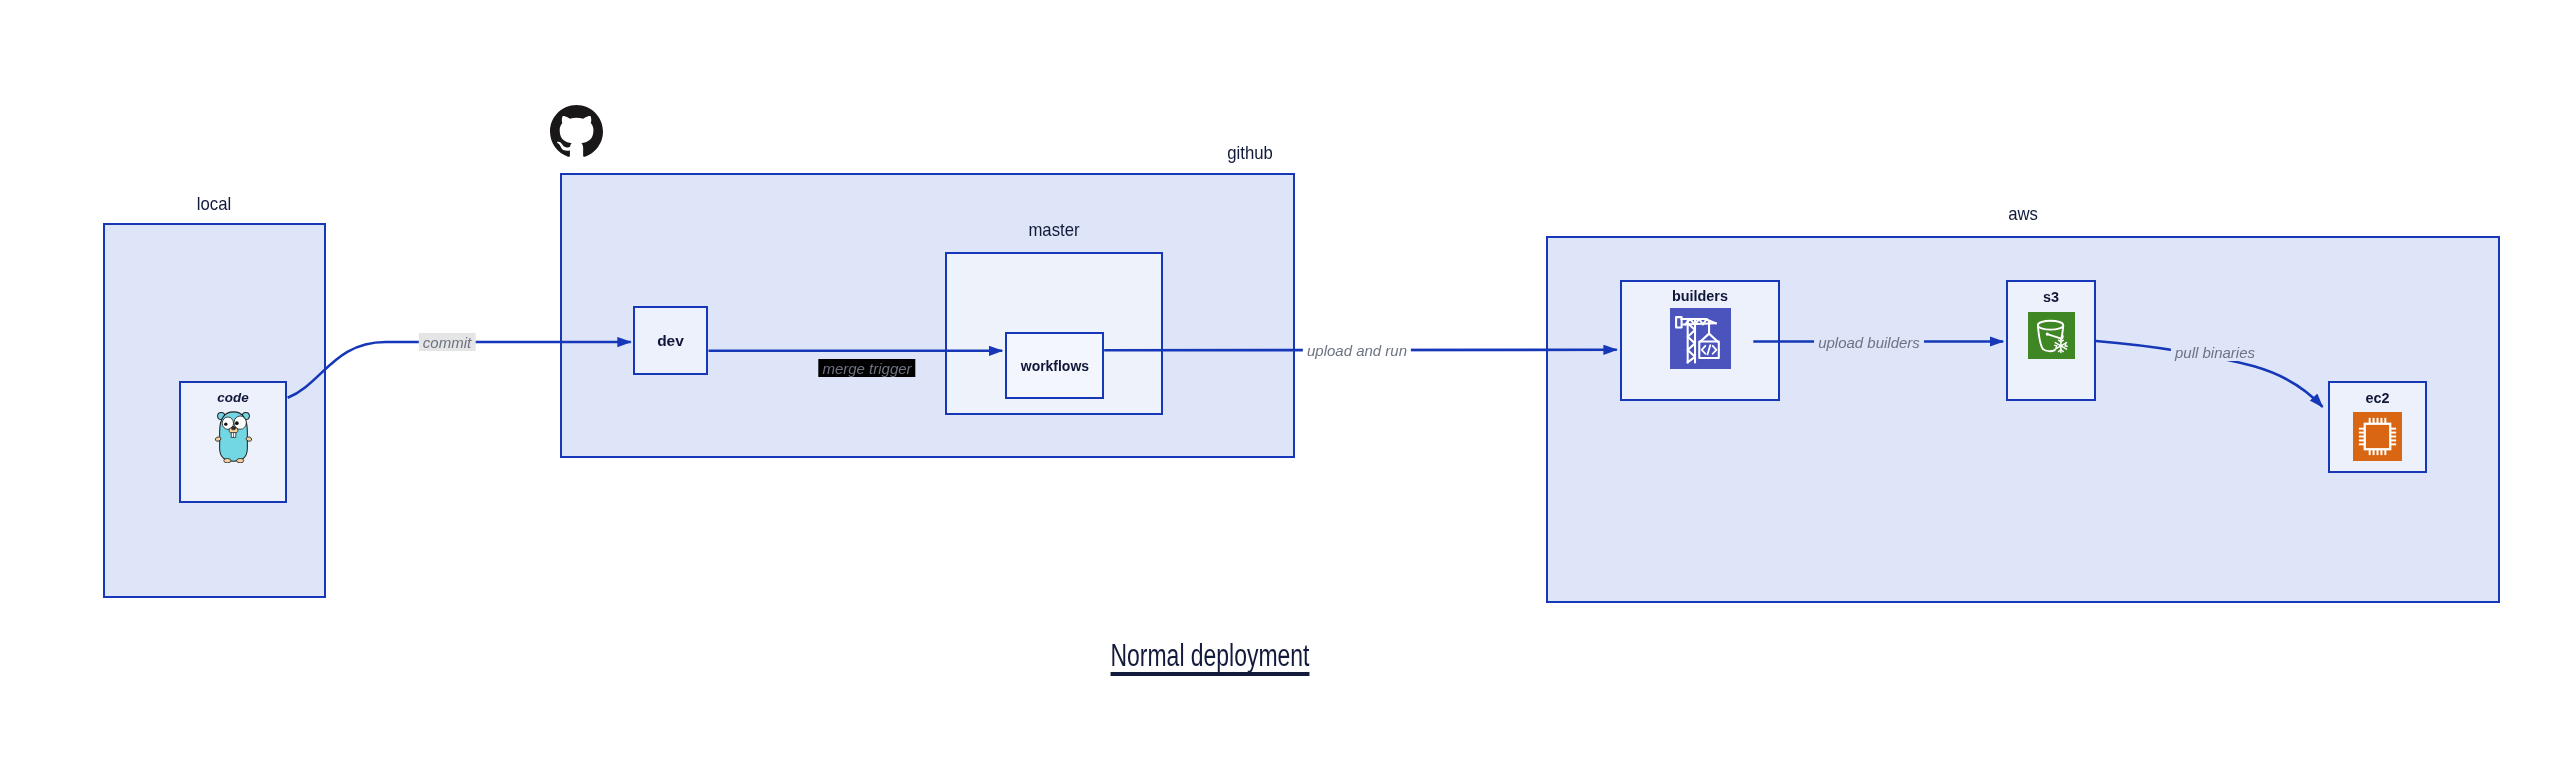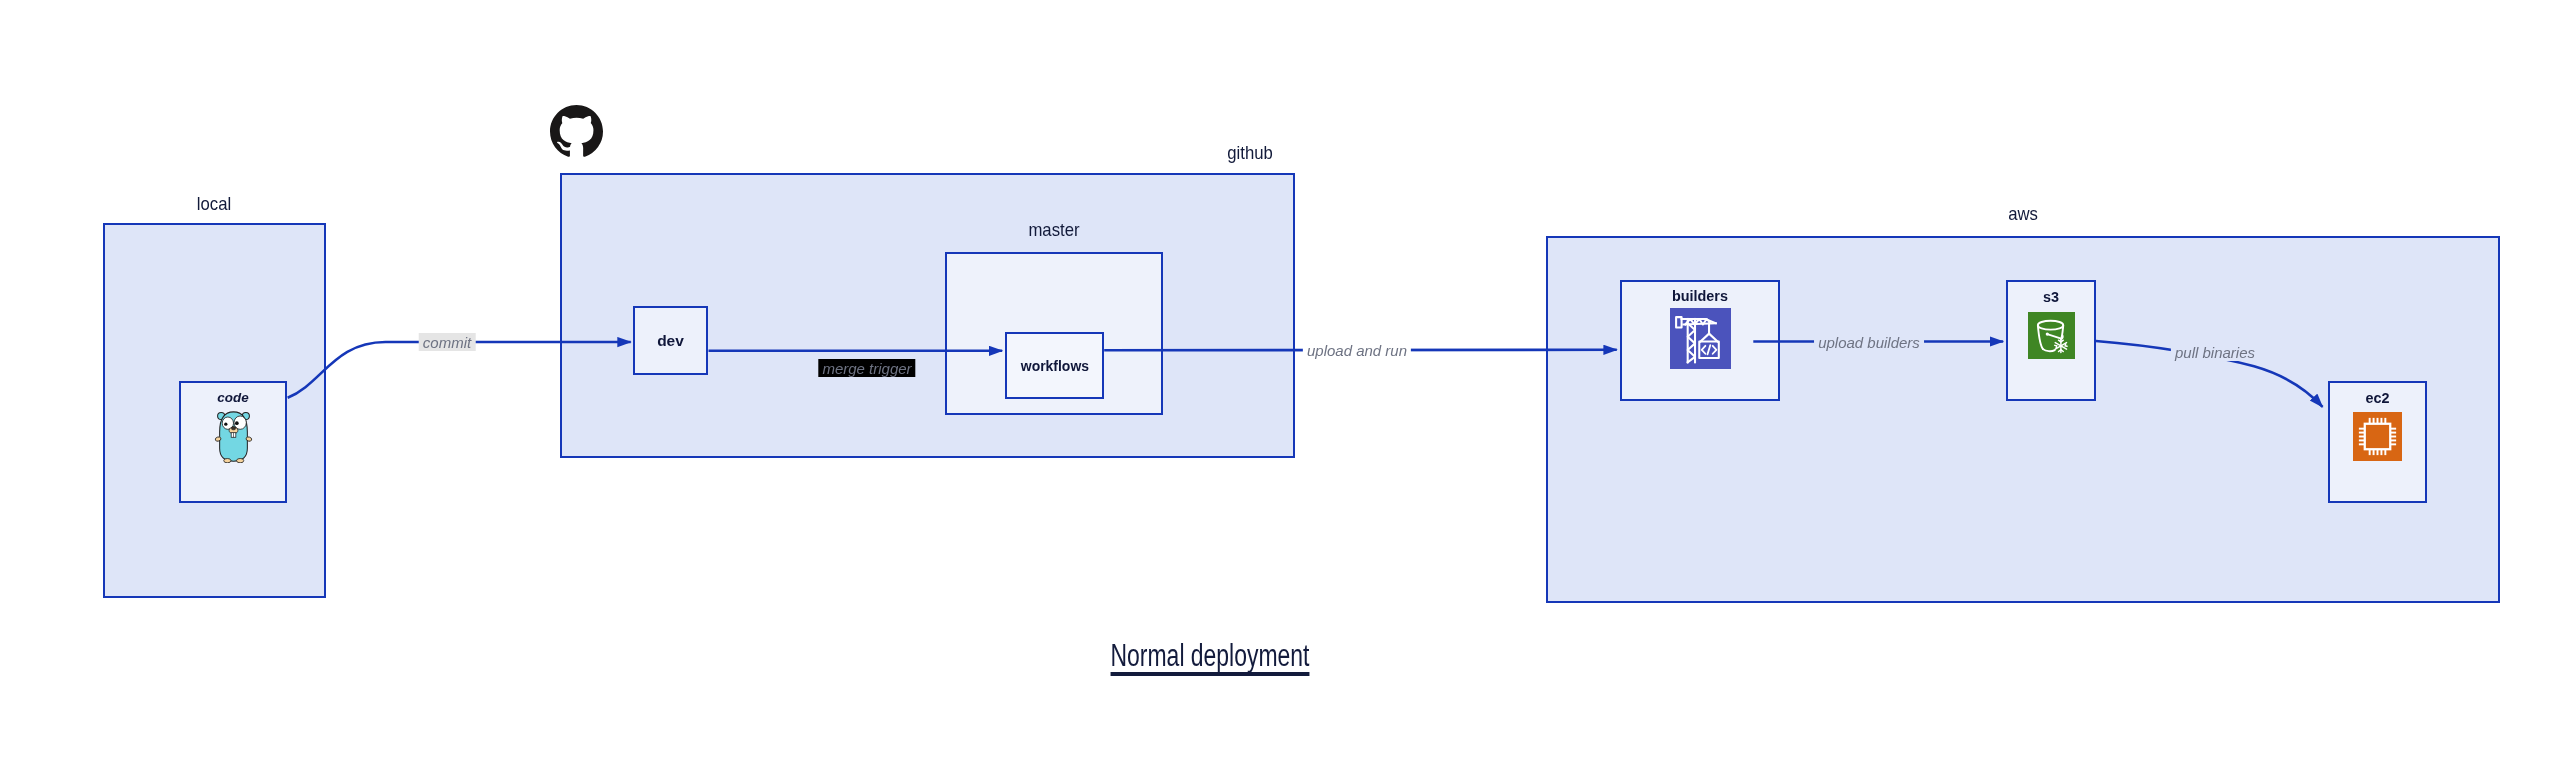--- a/index.html
+++ b/index.html
@@ -139,21 +139,21 @@
           <path d="M58,79 L82,65"></path>
           <path d="M65,60 L70,64 L75,60"></path>
           <path d="M65,84 L70,80 L75,84"></path>
           <path d="M57,71 L61,72 L60,76"></path>
           <path d="M83,73 L79,72 L80,68"></path>
         </g>
       </svg>
     </span>
   </div>
 
-  <div class="node-box" style="left:2328px;top:381px;width:99px;height:122px;justify-content:flex-start;">
+  <div class="node-box" style="left:2328px;top:381px;width:99px;height:92px;justify-content:flex-start;">
     <span class="node-label" style="font-size:14.4px;margin-top:7.2px;">ec2</span>
     <span style="margin-top:6.2px;">
       <svg width="49" height="49" viewBox="0 0 100 100">
         <rect x="0" y="0" width="100" height="100" fill="#D86613"></rect>
         <g stroke="#ffffff" stroke-width="4" fill="none">
           <rect x="24" y="24" width="52" height="52" stroke-width="4.6"></rect>
           <path d="M34,12 L34,23"></path>
             <path d="M42,12 L42,23"></path>
             <path d="M50,12 L50,23"></path>
             <path d="M58,12 L58,23"></path>

